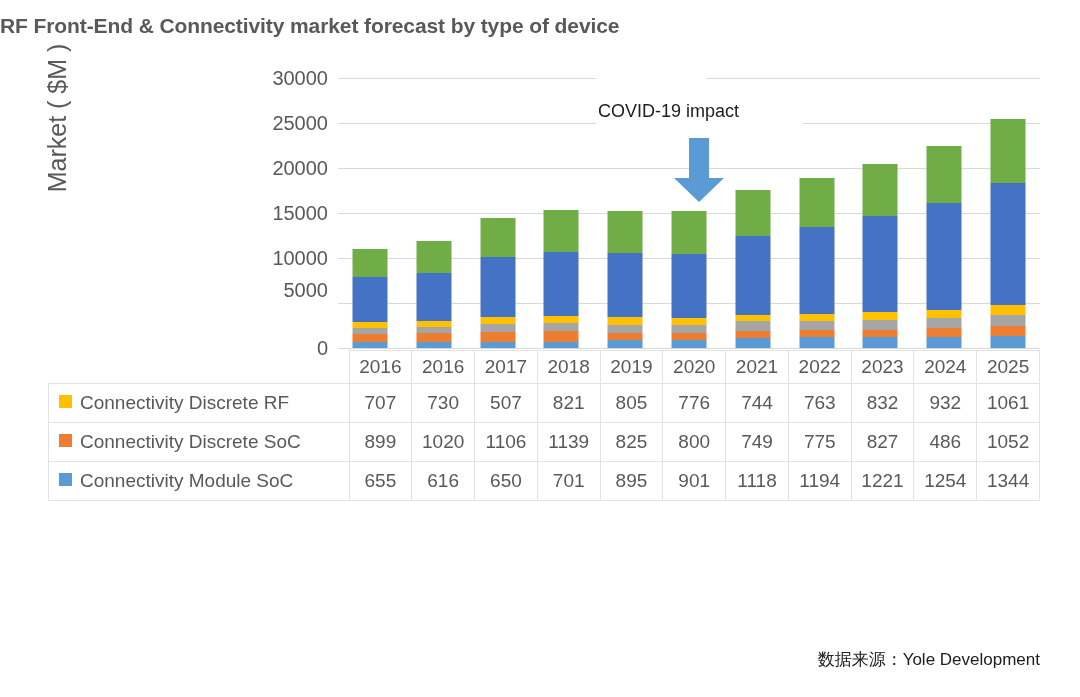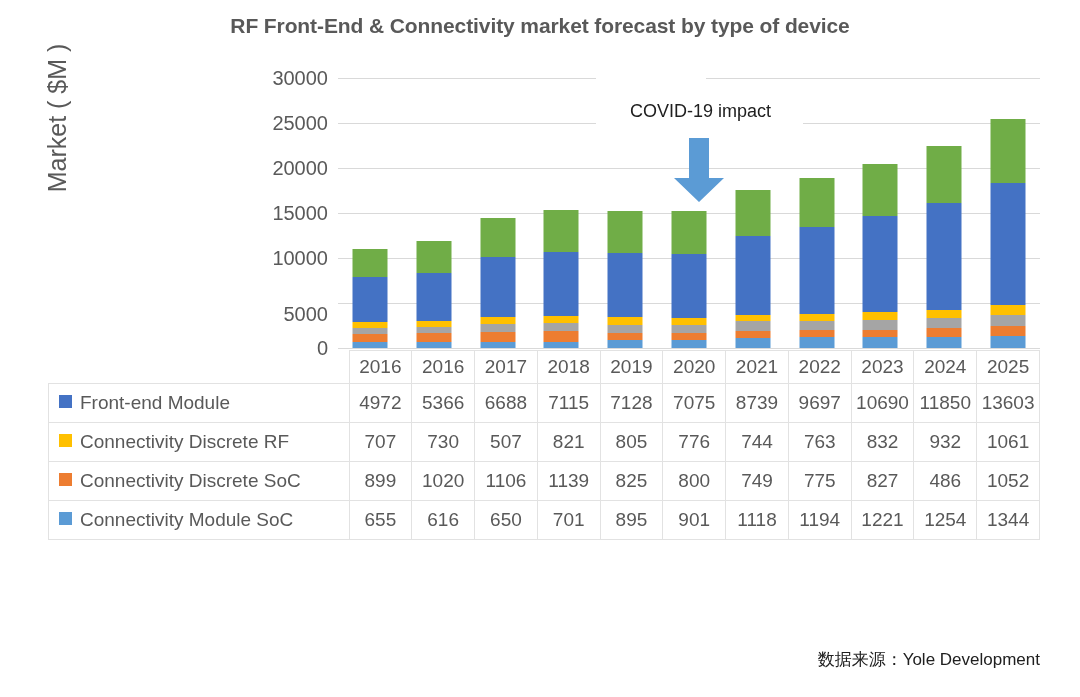--- a/index.html
+++ b/index.html
@@ -14,21 +14,20 @@
     color: #404040;
     overflow: hidden;
     position: relative;
   }
 
   #page-title {
     position: absolute;
     left: 0;
     top: 14px;
     width: 1080px;
-    text-align: center;
     font-size: 21px;
     font-weight: bold;
     color: #595959;
     letter-spacing: -0.1px;
   }
 
   
   #y-axis-title {
     position: absolute;
     left: -68px;
@@ -95,21 +94,20 @@
     transform: translateX(-50%);
     width: 35px;
   }
   .seg { width: 100%; }
 
   #covid-label {
     position: absolute;
     left: 598px;
     top: 98px;
     width: 205px;
-    text-align: center;
     font-size: 18px;
     color: #202020;
     background: #ffffff;
     padding: 3px 0 5px 0;
     z-index: 6;
   }
   #covid-arrow {
     position: absolute;
     left: 668px;
     top: 138px;
@@ -170,21 +168,21 @@
 
 <div id="y-axis-title">Market ( $M )</div>
 
 <div id="plot-wrap">
   <div id="ytick-col">
       <div class="ytick" style="top: 68px;">30000</div>
       <div class="ytick" style="top: 113px;">25000</div>
       <div class="ytick" style="top: 158px;">20000</div>
       <div class="ytick" style="top: 203px;">15000</div>
       <div class="ytick" style="top: 248px;">10000</div>
-      <div class="ytick" style="top: 304px;">5000</div>
+      <div class="ytick" style="top: 280px;">5000</div>
       <div class="ytick" style="top: 338px;">0</div>
     </div>
   <div id="plot-area">
       <div class="gridline" style="top: 0px; left: 0px; width: 258px;"></div>
       <div class="gridline" style="top: 0px; left: 368px; width: 334px;"></div>
       <div class="gridline" style="top: 45px; left: 0px; width: 258px;"></div>
       <div class="gridline" style="top: 45px; left: 368px; width: 334px;"></div>
       <div class="gridline" style="top: 90px; width: 702px;"></div>
       <div class="gridline" style="top: 135px; width: 702px;"></div>
       <div class="gridline" style="top: 180px; width: 702px;"></div>
@@ -316,34 +314,20 @@
         <td>2016</td>
         <td>2017</td>
         <td>2018</td>
         <td>2019</td>
         <td>2020</td>
         <td>2021</td>
         <td>2022</td>
         <td>2023</td>
         <td>2024</td>
         <td>2025</td>
-      </tr>
-      <tr>
-        <td class="series-name"><span class="swatch" style="background: rgb(68, 114, 196);"></span><span>Front-end Module</span></td>
-        <td>4972</td>
-        <td>5366</td>
-        <td>6688</td>
-        <td>7115</td>
-        <td>7128</td>
-        <td>7075</td>
-        <td>8739</td>
-        <td>9697</td>
-        <td>10690</td>
-        <td>11850</td>
-        <td>13603</td>
       </tr>
       <tr>
         <td class="series-name"><span class="swatch" style="background: rgb(255, 192, 0);"></span><span>Connectivity Discrete RF</span></td>
         <td>707</td>
         <td>730</td>
         <td>507</td>
         <td>821</td>
         <td>805</td>
         <td>776</td>
         <td>744</td>

